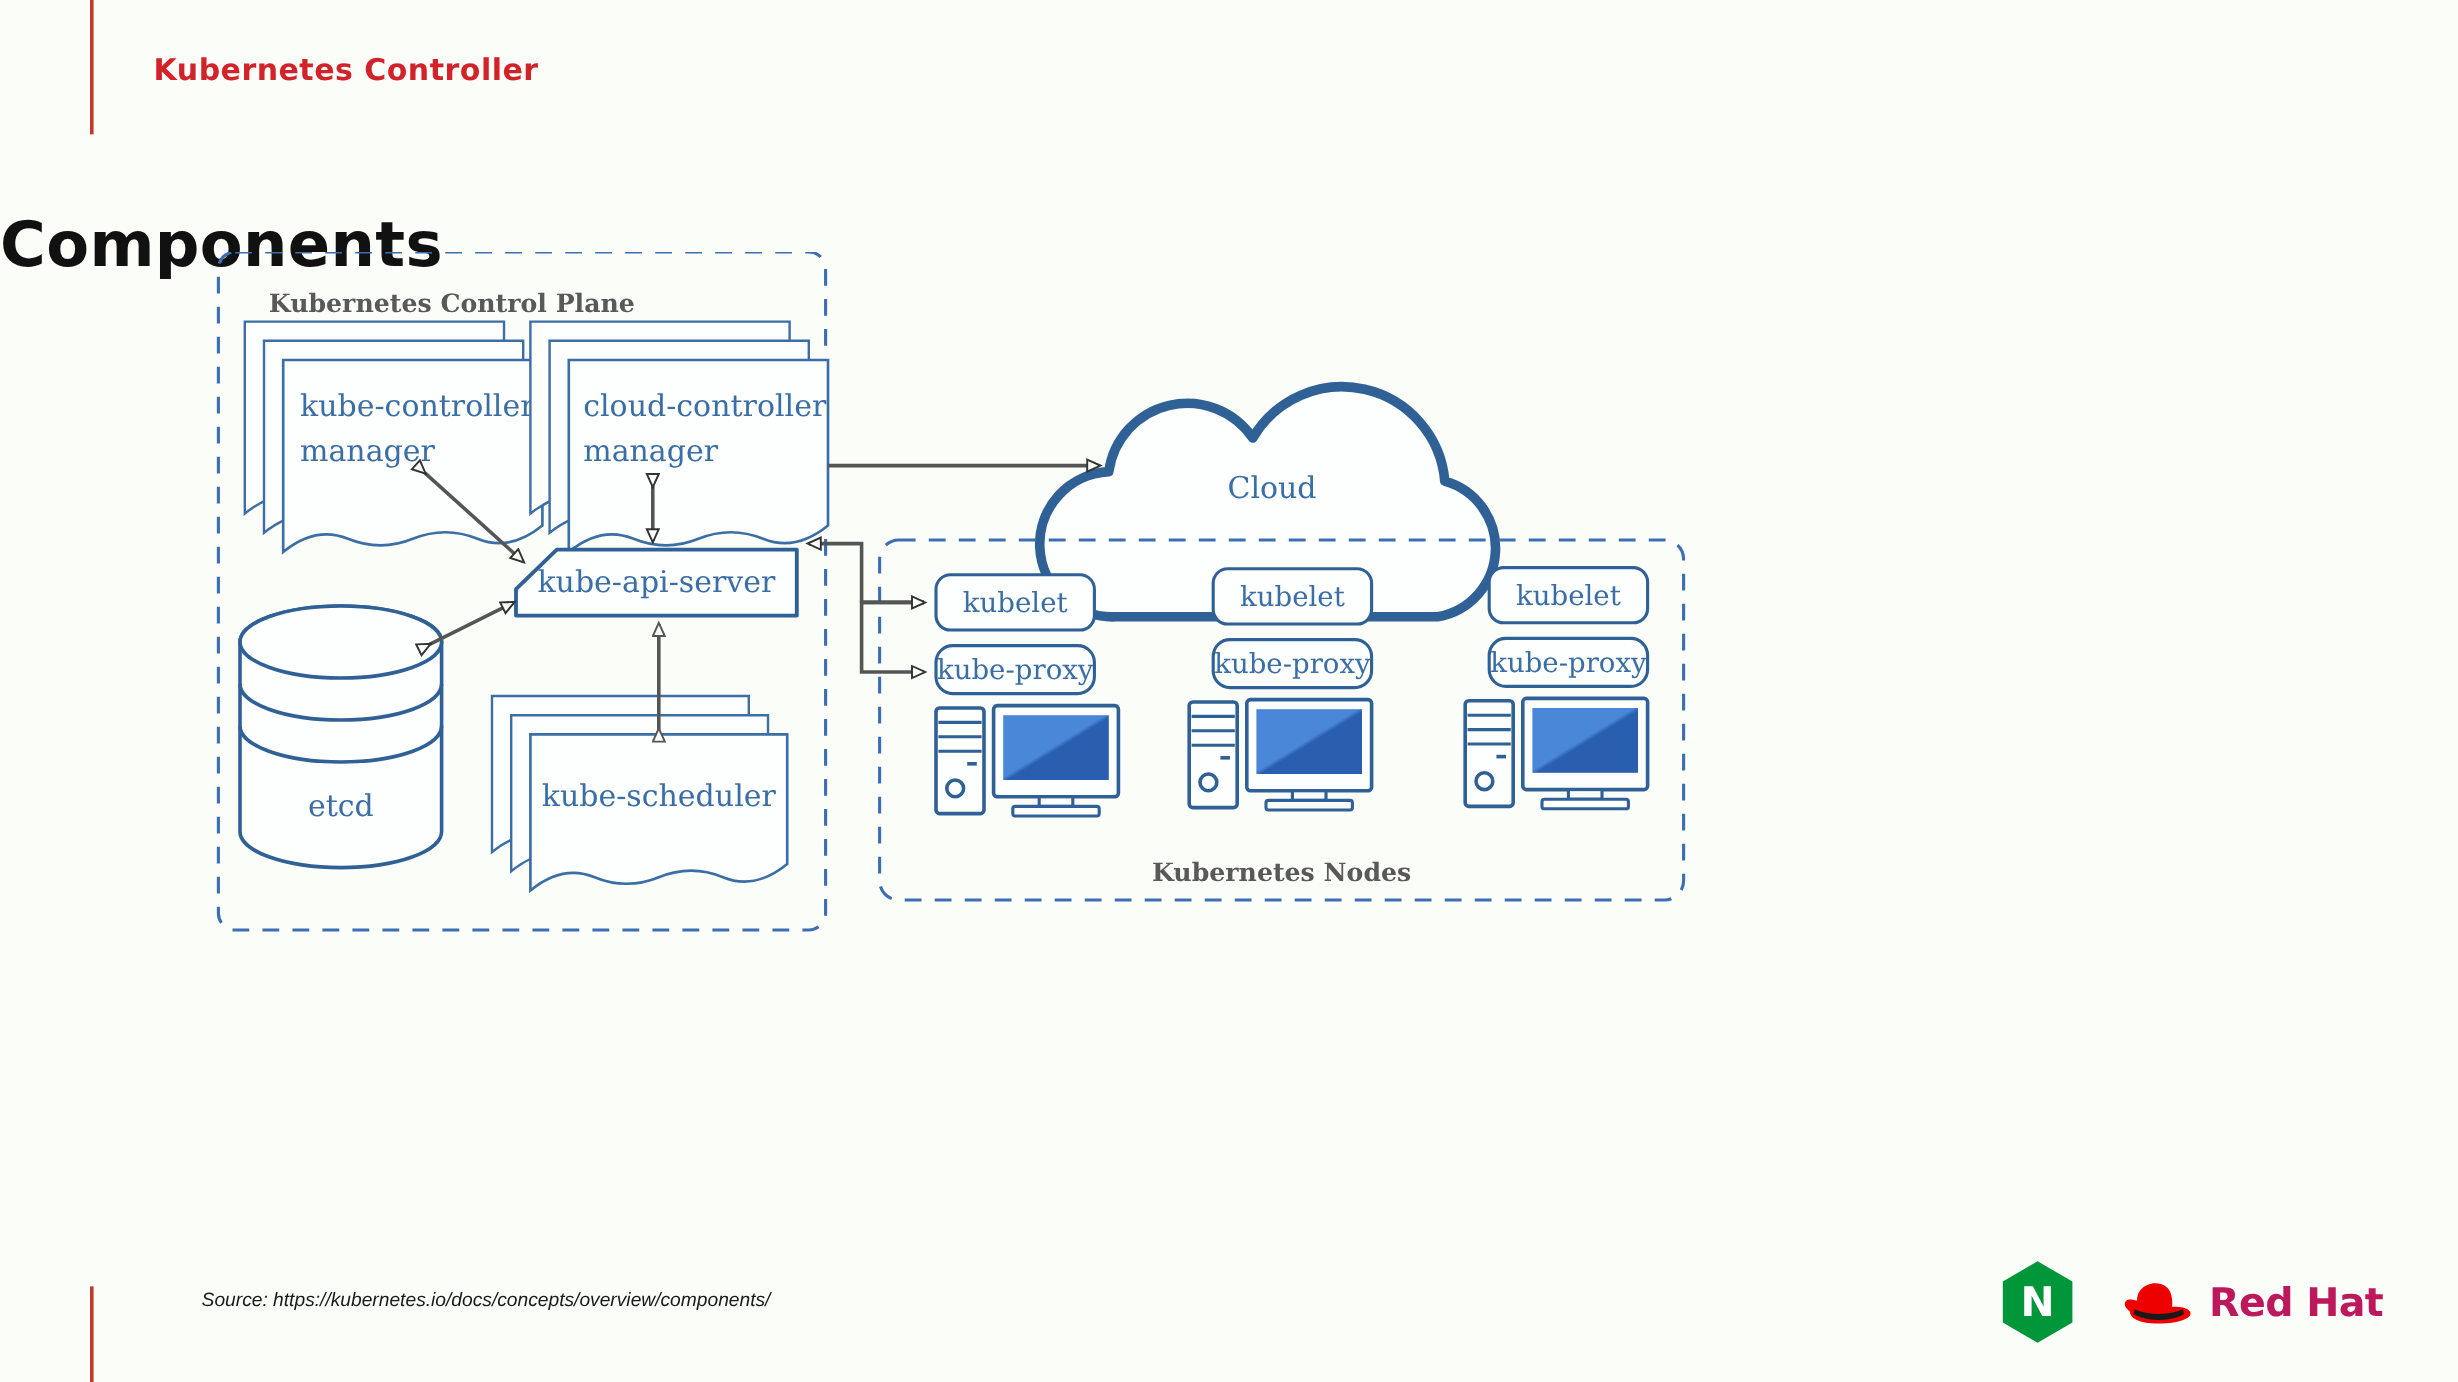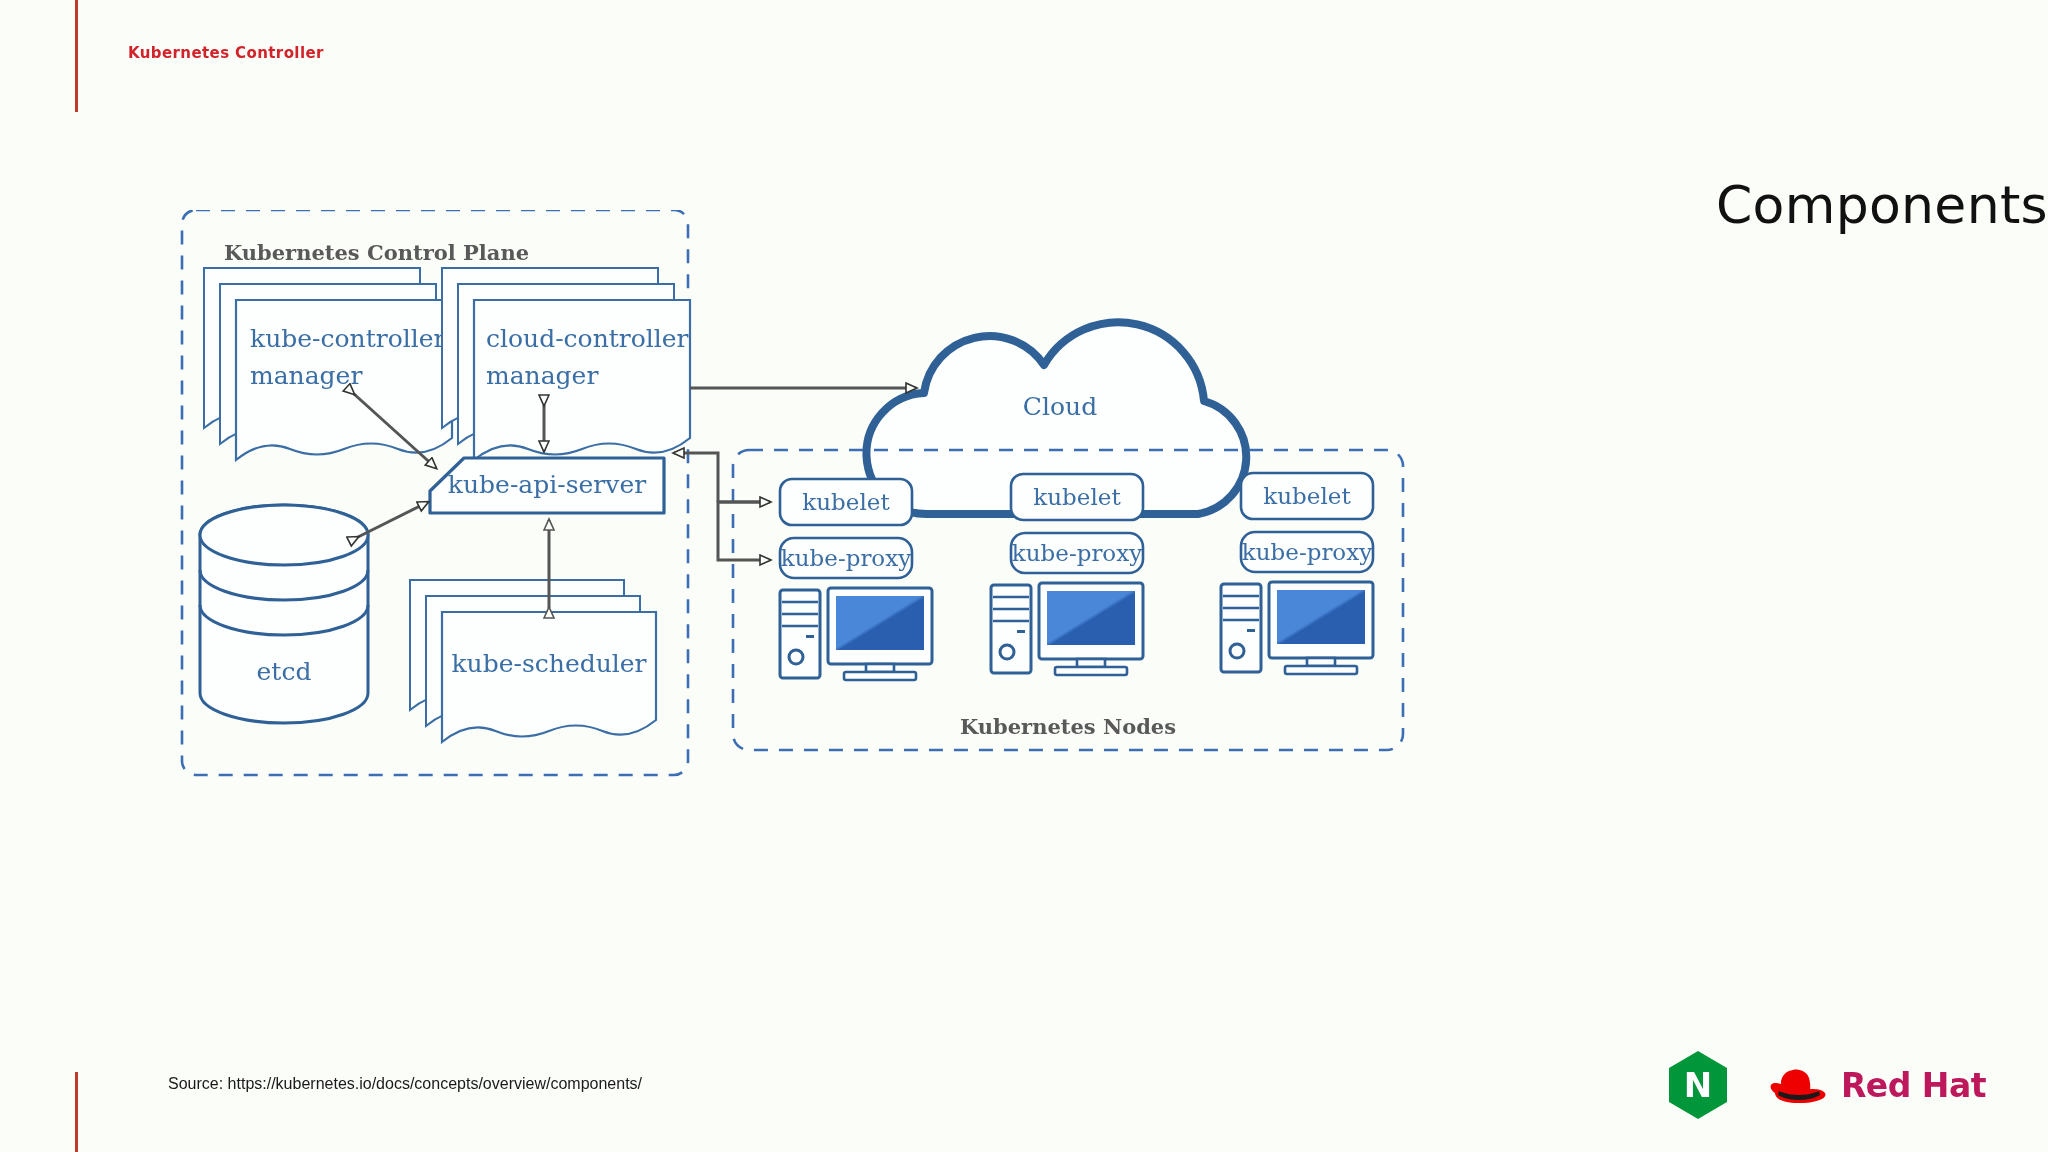--- a/index.html
+++ b/index.html
@@ -14,49 +14,50 @@
   .slide{position:absolute;inset:0;}
 
   
   .accent-bar{position:absolute;width:3px;background:#c0392b;}
   .accent-top{left:75px;top:0;height:112px;}
   .accent-bottom{left:75px;top:1072px;height:80px;}
 
   .eyebrow{
     position:absolute;left:128px;top:44px;
     color:#d2232a;
-    font-size:15px;
+    font-size:25px;
     letter-spacing:.4px;
     font-weight:600;
     font-family:"DejaVu Sans", sans-serif;
     white-space:nowrap;
   }
 
   .slide-title{
     position:absolute;
     left:0;right:0;top:175px;
-    text-align:right;
+    text-align:left;
     font-size:52px;
     color:#111;
     font-family:"DejaVu Sans", sans-serif;
-    font-weight:400;
+    font-weight:700;
     letter-spacing:.3px;
   }
   
 
   .diagram-wrap{
     position:absolute;left:158px;top:210px;width:1750px;height:790px;
   }
   svg.diagram{display:block;width:1750px;height:790px;}
 
   .footer-source{
     position:absolute;left:168px;top:1075px;
     font-size:16px;color:#1a1a1a;
     font-family:"Liberation Sans", sans-serif;
     white-space:nowrap;
+    font-style:italic;
   }
 
   .logos{position:absolute;right:62px;top:1050px;height:70px;display:flex;align-items:center;gap:38px;}
   .logo-nginx{width:62px;height:70px;position:relative;}
   .logo-redhat{display:flex;align-items:center;gap:10px;}
   .rh-text{font-size:33px;font-weight:bold;color:#be185d;font-family:"DejaVu Sans",sans-serif;letter-spacing:-.5px;}
 </style>
 </head>
 <body>
 

